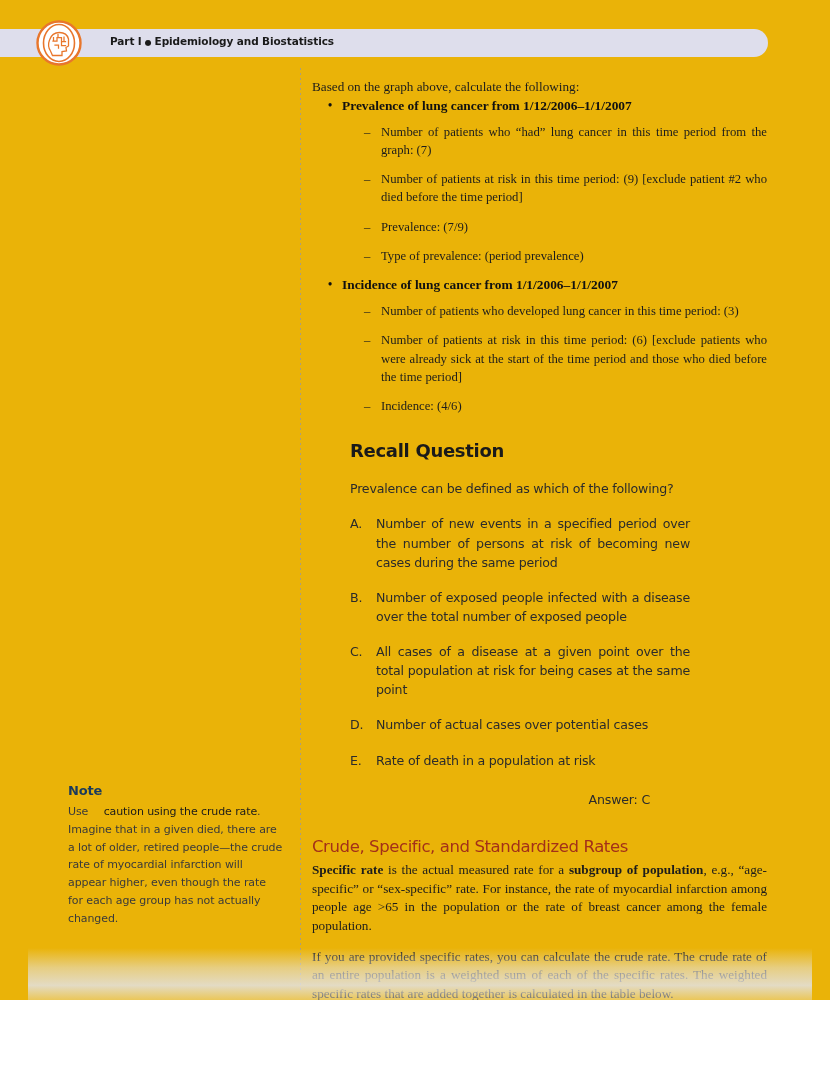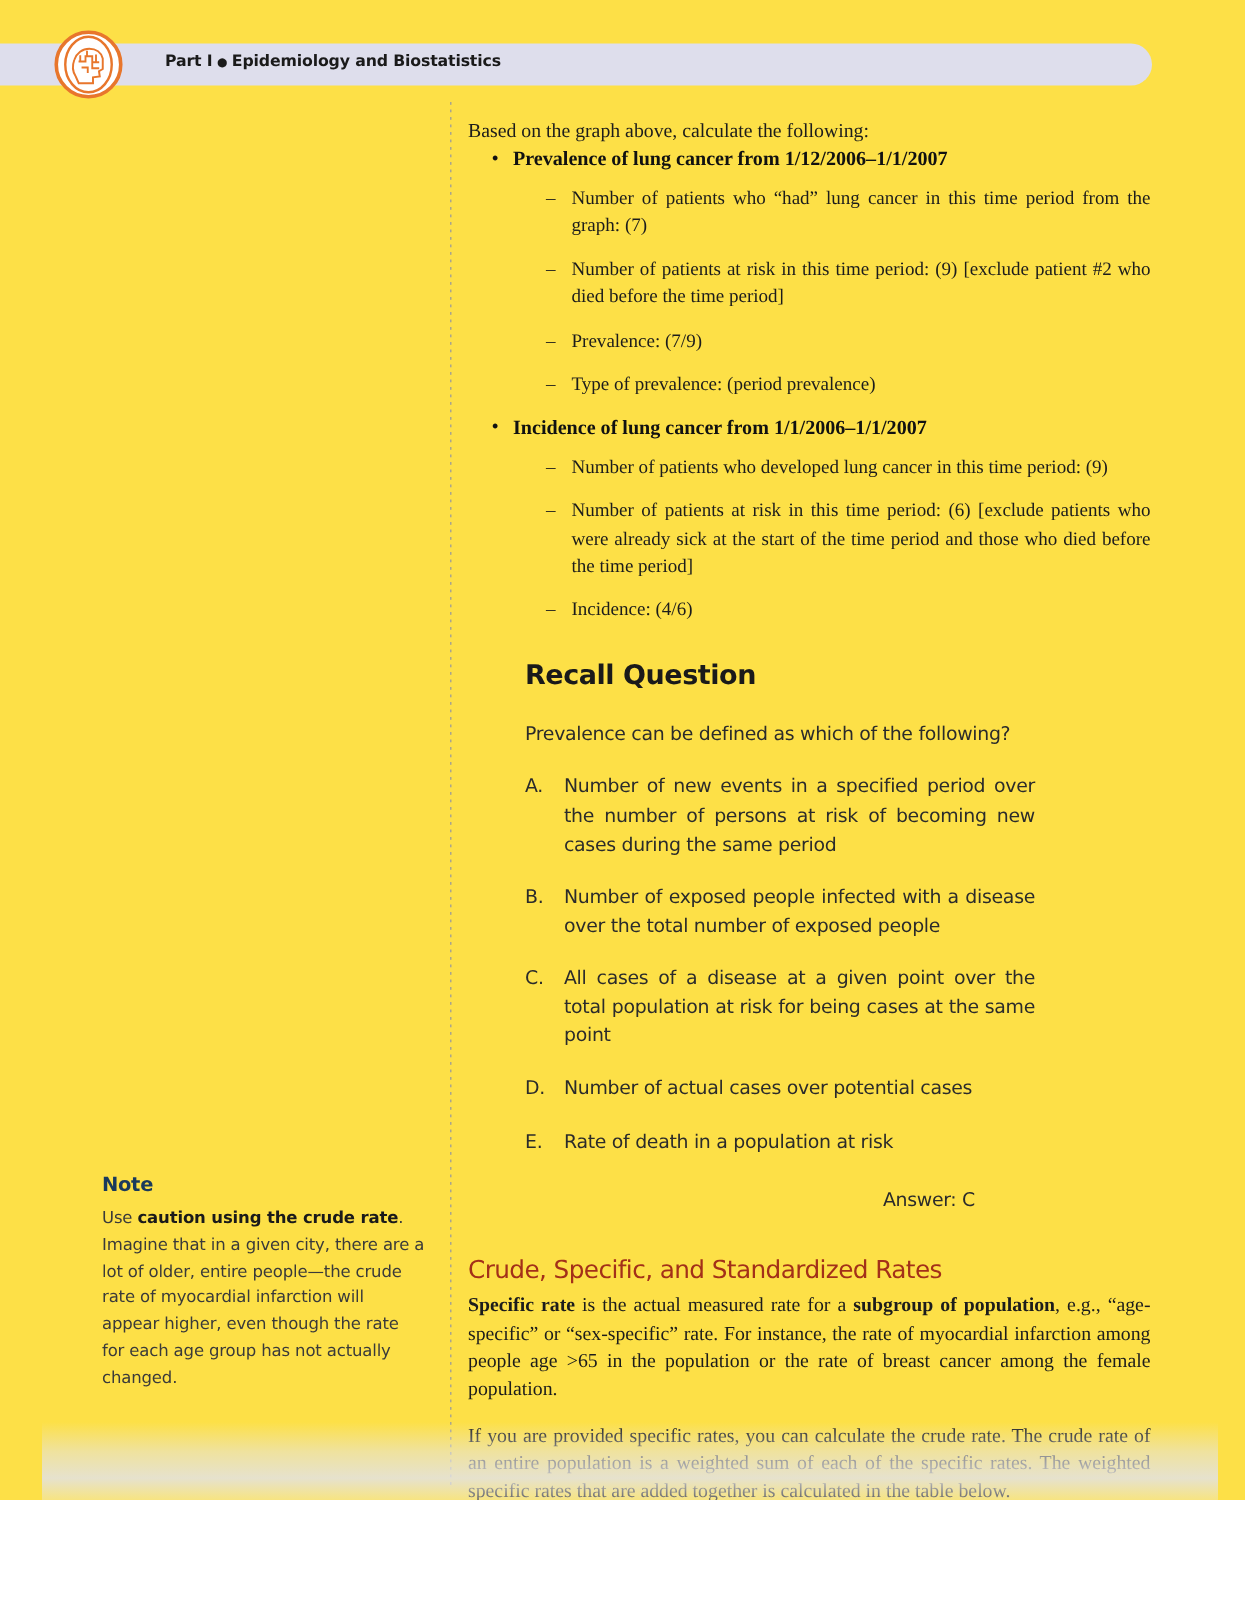--- a/index.html
+++ b/index.html
@@ -12,21 +12,21 @@
     overflow: hidden;
     position: relative;
   }
 
   
   #page-sheet {
     position: absolute;
     left: 0; top: 0;
     width: 830px;
     height: 1000px;
-    background: #fde047;
+    background: #eab308;
   }
 
   
   #page-bottom-shadow {
     position: absolute;
     left: 28px; top: 948px;
     width: 784px; height: 52px;
     background: linear-gradient(to bottom,
         rgba(255,255,255,0) 0%,
         rgba(228,228,230,0.55) 38%,
@@ -89,21 +89,21 @@
     color: #1a3a5c;
     margin-bottom: 5px;
     letter-spacing: -0.2px;
   }
   #margin-note .note-body {
     font-size: 11px;
     line-height: 1.62;
     color: #3a3a3a;
     letter-spacing: -0.1px;
   }
-  #margin-note .note-body b { font-weight: bold; color: #1a1a1a; }
+  #margin-note .note-body b { font-weight: normal; color: #1a1a1a; margin-left: 12px; }
 
   
   #main-column {
     position: absolute;
     left: 312px; top: 78px;
     width: 455px;
   }
 
   .body-serif {
     font-family: "Liberation Serif", serif;
@@ -242,36 +242,36 @@
   </div>
 
   <div id="running-head-text">
     <span>Part I</span><span class="sep">●</span><span>Epidemiology and Biostatistics</span>
   </div>
 
   <div id="column-divider"></div>
 
   <aside id="margin-note">
     <div class="note-title" style="color: rgb(26, 58, 92);">Note</div>
-    <div class="note-body"><span>Use </span><b>caution using the crude rate</b><span>. Imagine that in a given city, there are a lot of older, entire people—the crude rate of myocardial infarction will appear higher, even though the rate for each age group has not actually changed.</span></div>
+    <div class="note-body"><span>Use </span><b>caution using the crude rate</b><span>. Imagine that in a given died, there are a lot of older, retired people—the crude rate of myocardial infarction will appear higher, even though the rate for each age group has not actually changed.</span></div>
   </aside>
 
   <main id="main-column">
 
     <p class="body-serif lead-line">Based on the graph above, calculate the following:</p>
 
     <ul class="level1" id="bullet-list">
         <li><span class="bullet-dot">•</span><span>Prevalence of lung cancer from 1/12/2006–1/1/2007</span><ul class="level2">
             <li><span class="dash">–</span><span>Number of patients who “had” lung cancer in this time period from the graph: (7)</span></li>
             <li><span class="dash">–</span><span>Number of patients at risk in this time period: (9) [exclude patient #2 who died before the time period]</span></li>
             <li><span class="dash">–</span><span>Prevalence: (7/9)</span></li>
             <li><span class="dash">–</span><span>Type of prevalence: (period prevalence)</span></li>
           </ul></li>
         <li><span class="bullet-dot">•</span><span>Incidence of lung cancer from 1/1/2006–1/1/2007</span><ul class="level2">
-            <li><span class="dash">–</span><span>Number of patients who developed lung cancer in this time period: (9)</span></li>
+            <li><span class="dash">–</span><span>Number of patients who developed lung cancer in this time period: (3)</span></li>
             <li><span class="dash">–</span><span>Number of patients at risk in this time period: (6) [exclude patients who were already sick at the start of the time period and those who died before the time period]</span></li>
             <li><span class="dash">–</span><span>Incidence: (4/6)</span></li>
           </ul></li>
       </ul>
 
     <section id="recall-question">
       <div class="rq-title">Recall Question</div>
       <div class="rq-stem">Prevalence can be defined as which of the following?</div>
       <div id="rq-choices">
           <div class="rq-choice">

